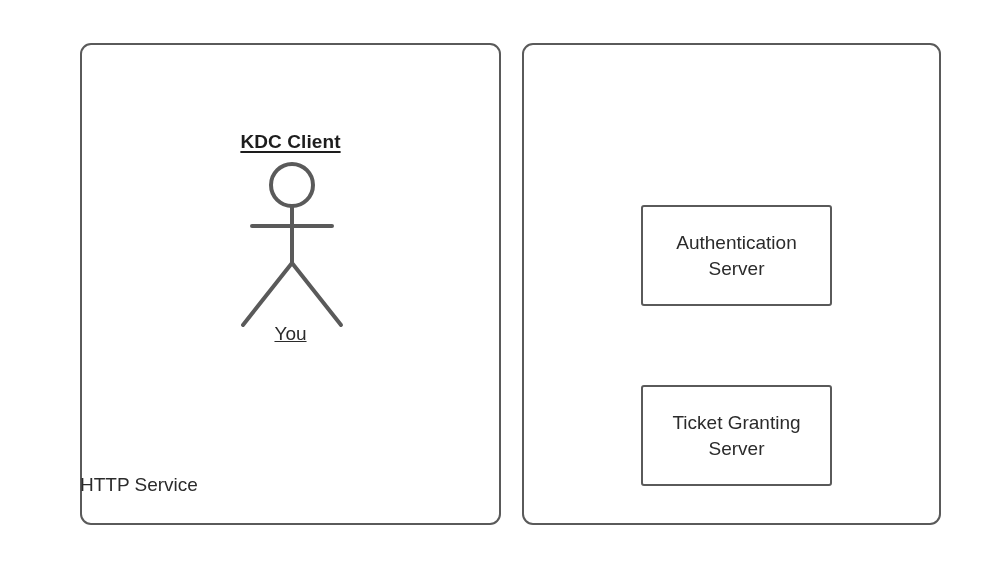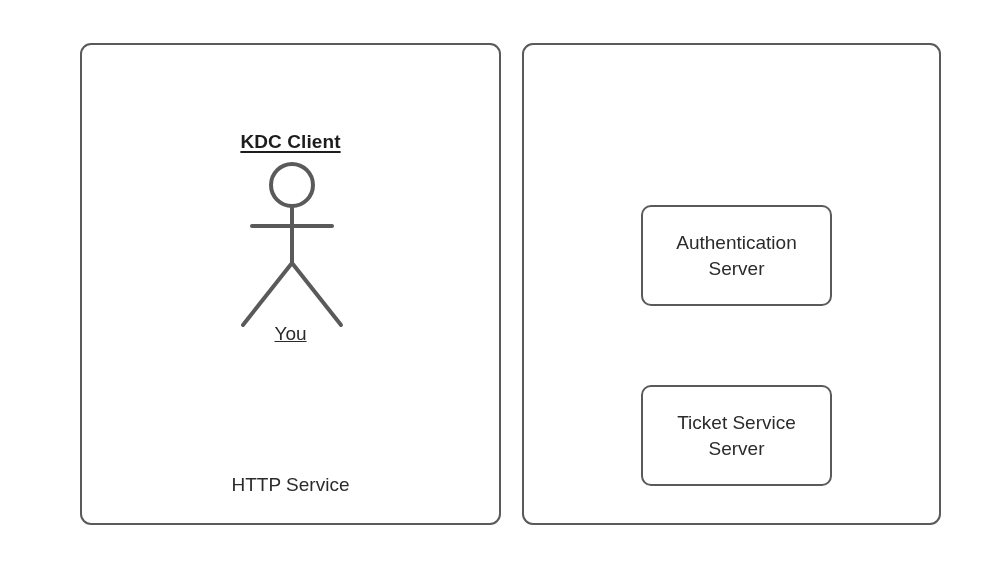--- a/index.html
+++ b/index.html
@@ -73,21 +73,21 @@
     top: 85px;
     width: 419px;
   }
 
   
   .server-box {
     position: absolute;
     box-sizing: border-box;
     background: #ffffff;
     border: 2px solid #5A5A5A;
-    border-radius: 10px;
+    border-radius: 3px;
     display: flex;
     align-items: center;
     justify-content: center;
     text-align: center;
     font-size: 19px;
     line-height: 26px;
     color: #2b2b2b;
     white-space: pre-line;
   }
   #box-auth-server {
@@ -141,21 +141,21 @@
     font-family: "Liberation Sans", sans-serif;
     font-size: 17px;
     font-weight: bold;
     letter-spacing: -0.2px;
   }
   .service-label {
     position: absolute;
     left: 64px;
     top: 473px;
     width: 421px;
-    text-align: center;
+    text-align: left;
     font-size: 19px;
     line-height: 24px;
     color: #2b2b2b;
   }
 </style>
 </head>
 <body>
 
 <div class="canvas">
 
@@ -185,16 +185,16 @@
 
 
   <div class="service-label">HTTP Service</div>
 
   <div class="panel" id="panel-kdc"></div>
 
 
   <div class="server-box" id="box-auth-server">Authentication
 Server</div>
 
-  <div class="server-box" id="box-tgs-server">Ticket Service
+  <div class="server-box" id="box-tgs-server">Ticket Granting
 Server</div>
 
 </div>
 
 </body></html>

